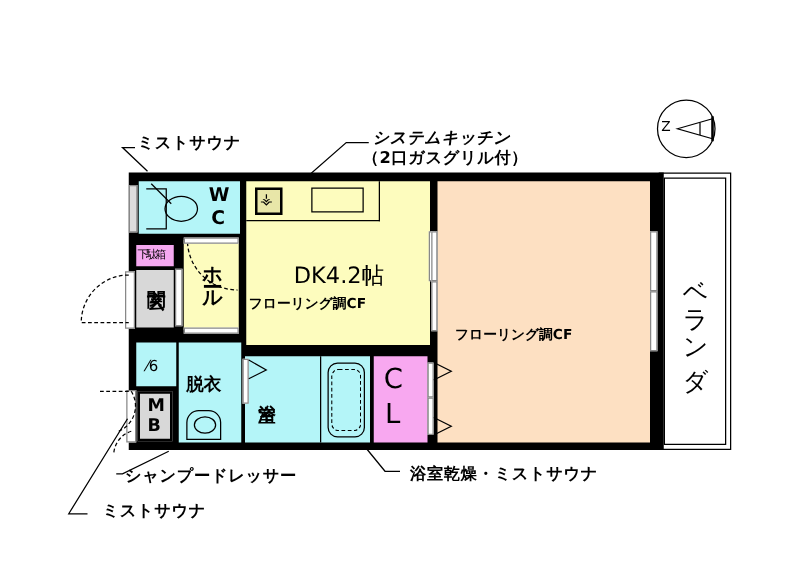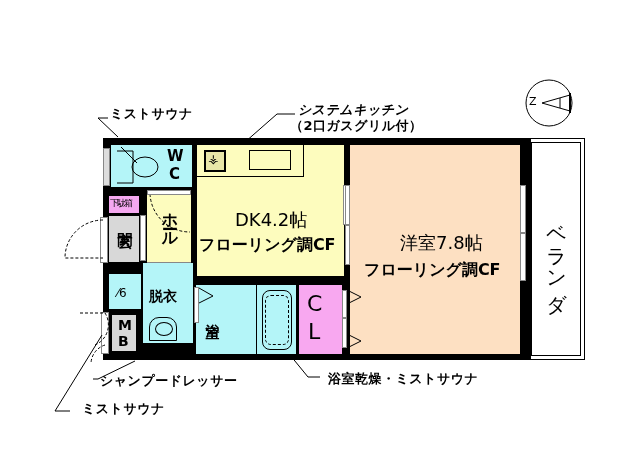--- a/index.html
+++ b/index.html
@@ -4,21 +4,21 @@
   <style>
     html, body { margin: 0; padding: 0; background: #ffffff; }
     body { width: 640px; height: 461px; position: relative; overflow: hidden;
            font-family: "DejaVu Sans", sans-serif; color: #000; }
     .abs { position: absolute; }
     .wall { position: absolute; background: #000; }
     .room { position: absolute; box-sizing: border-box; }
     .label { position: absolute; font-weight: bold; font-size: 13px; white-space: nowrap; letter-spacing: 0.5px; }
     .vtext { writing-mode: vertical-rl; text-orientation: upright; }
     .room-title { position: absolute; font-size: 18px; white-space: nowrap; margin-left: 28px; }
-    .room-sub { position: absolute; font-size: 16px; font-weight: bold; white-space: nowrap; }
+    .room-sub { position: absolute; font-size: 11px; font-weight: bold; white-space: nowrap; }
     .win { position: absolute; background: #fff; border: 1px solid #888; box-sizing: border-box; }
     svg { position: absolute; overflow: visible; }
   </style>
 </head>
 <body>
 
 <div class="abs" style="left:522px;top:75px;width:60px;height:60px;">
   <svg width="60" height="60">
     <circle cx="27" cy="28" r="23" fill="none" stroke="#000" stroke-width="1"></circle>
     <polygon points="20,28 48,20 48,36" fill="none" stroke="#000" stroke-width="1"></polygon>
@@ -84,42 +84,41 @@
   <div style="position:absolute;left:7px;top:5px;width:22px;height:22px;border:2px solid #000;box-sizing:border-box;background:#e8e6a8;">
     <span style="position:absolute;left:2px;top:0;font-size:12px;">⚶</span>
   </div>
   <div style="position:absolute;left:52px;top:5px;width:42px;height:20px;border:1px solid #000;box-sizing:border-box;"></div>
   <span class="room-title" style="left:10px;top:63px;">DK4.2帖</span>
   <span class="room-sub" style="left:2px;top:90px;">フローリング調CF</span>
 </div>
 <div class="win" style="left:343px;top:185px;width:5px;height:40px;"></div>
 
 <div class="room" style="left:350px;top:145px;width:170px;height:209px;background:#fde0c2;">
-  <span class="room-title" style="left:22px;top:86px;">洋室7.8帖</span>
   <span class="room-sub" style="left:14px;top:115px;">フローリング調CF</span>
 </div>
 <div class="win" style="left:345px;top:185px;width:5px;height:40px;"></div>
 <div class="win" style="left:345px;top:225px;width:5px;height:40px;"></div>
 <div class="win" style="left:520px;top:185px;width:6px;height:48px;"></div>
 <div class="win" style="left:520px;top:233px;width:6px;height:48px;"></div>
 
 <div class="room" style="left:109px;top:274px;width:32px;height:35px;background:#b4f5f8;">
   <span style="position:absolute;left:8px;top:12px;font-size:12px;">⁄6</span>
 </div>
 <div class="room" style="left:110px;top:313px;width:28px;height:40px;background:#d8d8d8;border:2px solid #000;">
   <span style="position:absolute;left:6px;top:2px;font-size:14px;font-weight:bold;">M</span>
   <span style="position:absolute;left:6px;top:18px;font-size:14px;font-weight:bold;">B</span>
 </div>
 <div class="win" style="left:101px;top:312px;width:8px;height:42px;"></div>
 <svg width="50" height="60" style="left:75px;top:305px;">
   <path d="M 5 8 L 30 8 A 22 22 0 0 1 20 40" fill="none" stroke="#000" stroke-dasharray="3,2"></path>
   <path d="M 30 40 A 20 20 0 0 0 16 58" fill="none" stroke="#000" stroke-dasharray="3,2"></path>
 </svg>
 
-<div class="room" style="left:143px;top:263px;width:50px;height:80px;background:#b4f5f8;">
+<div class="room" style="left:143px;top:274px;width:50px;height:80px;background:#b4f5f8;">
   <span style="position:absolute;left:6px;top:25px;font-size:14px;font-weight:bold;">脱衣</span>
   <div style="position:absolute;left:6px;top:54px;width:28px;height:24px;border:1px solid #000;border-radius:10px 10px 0 0;box-sizing:border-box;">
     <div style="position:absolute;left:5px;top:4px;width:16px;height:12px;border:1px solid #000;border-radius:50%;"></div>
   </div>
 </div>
 
 <div class="room" style="left:196px;top:285px;width:100px;height:69px;background:#b4f5f8;">
   <span class="vtext" style="position:absolute;left:8px;top:28px;font-size:14px;font-weight:bold;">浴室</span>
   <div style="position:absolute;left:60px;top:0;width:40px;height:69px;border-left:1px solid #000;box-sizing:border-box;">
     <div style="position:absolute;left:5px;top:5px;width:28px;height:58px;border:1px solid #000;border-radius:8px;"></div>

